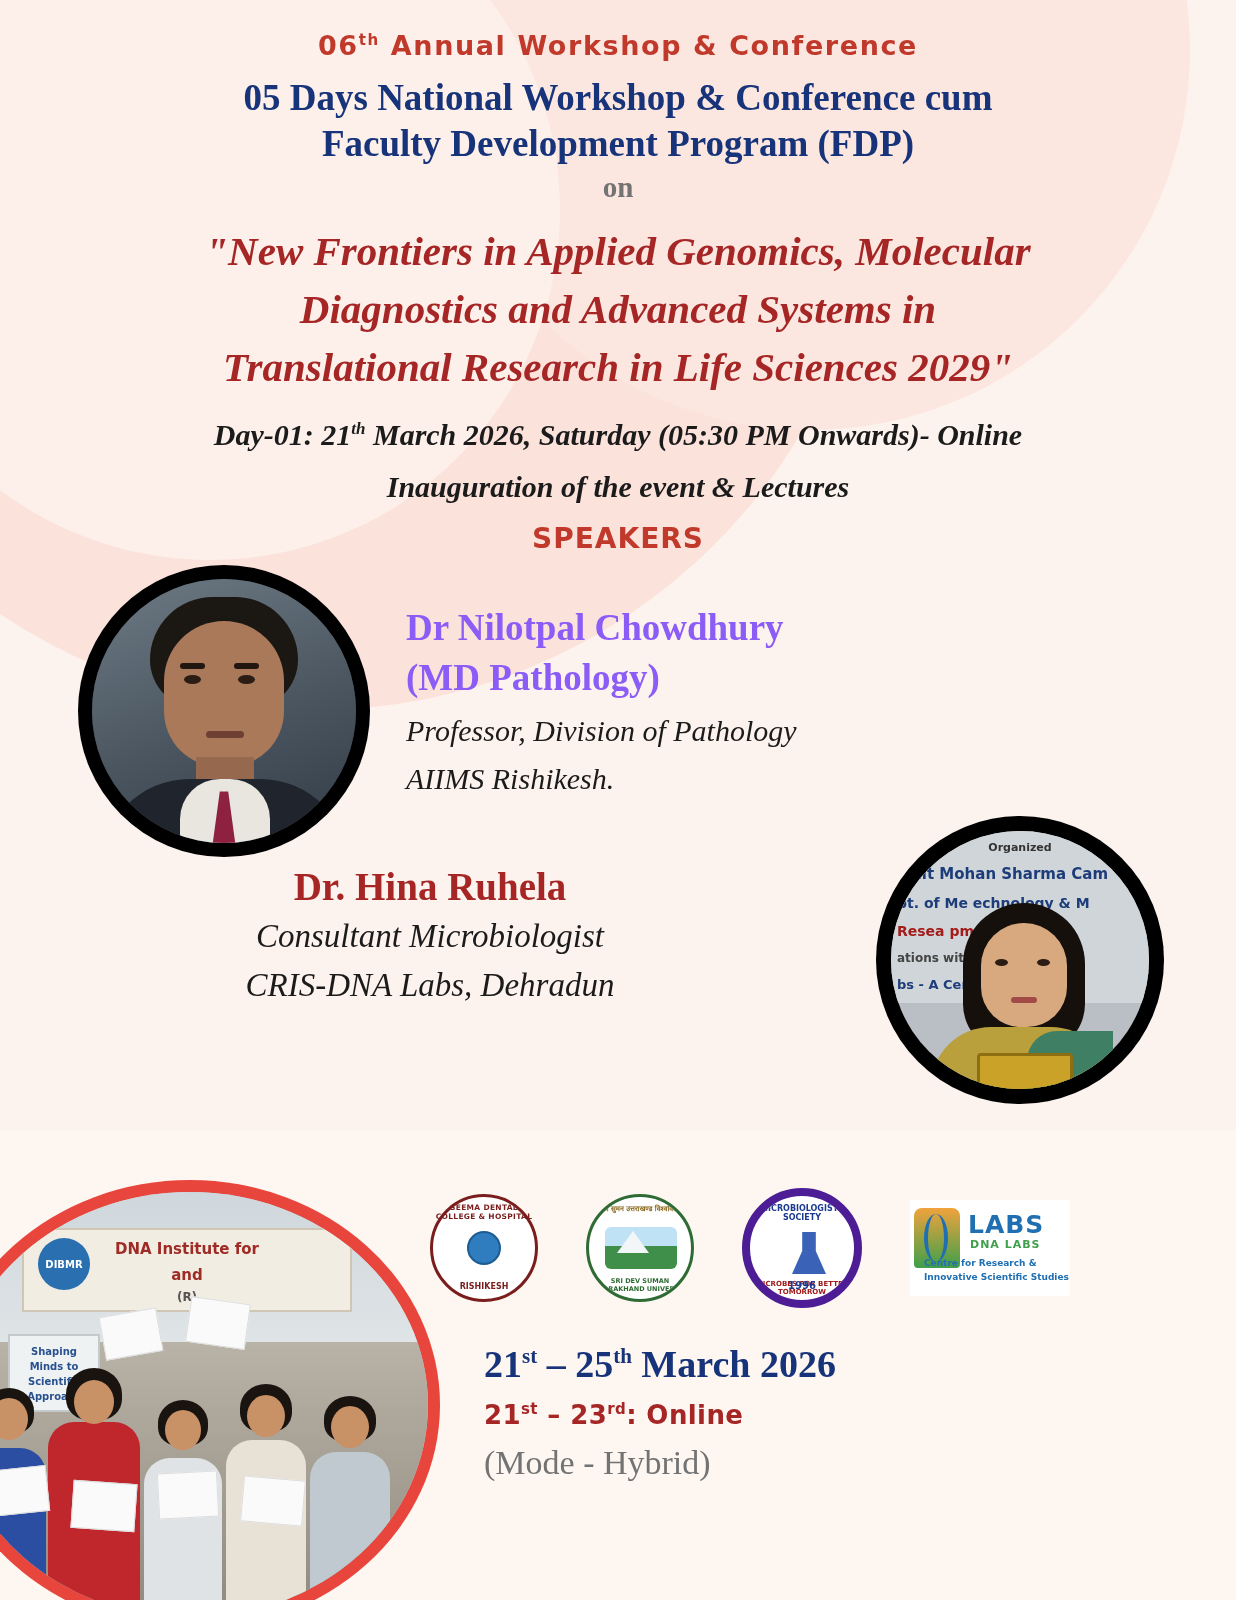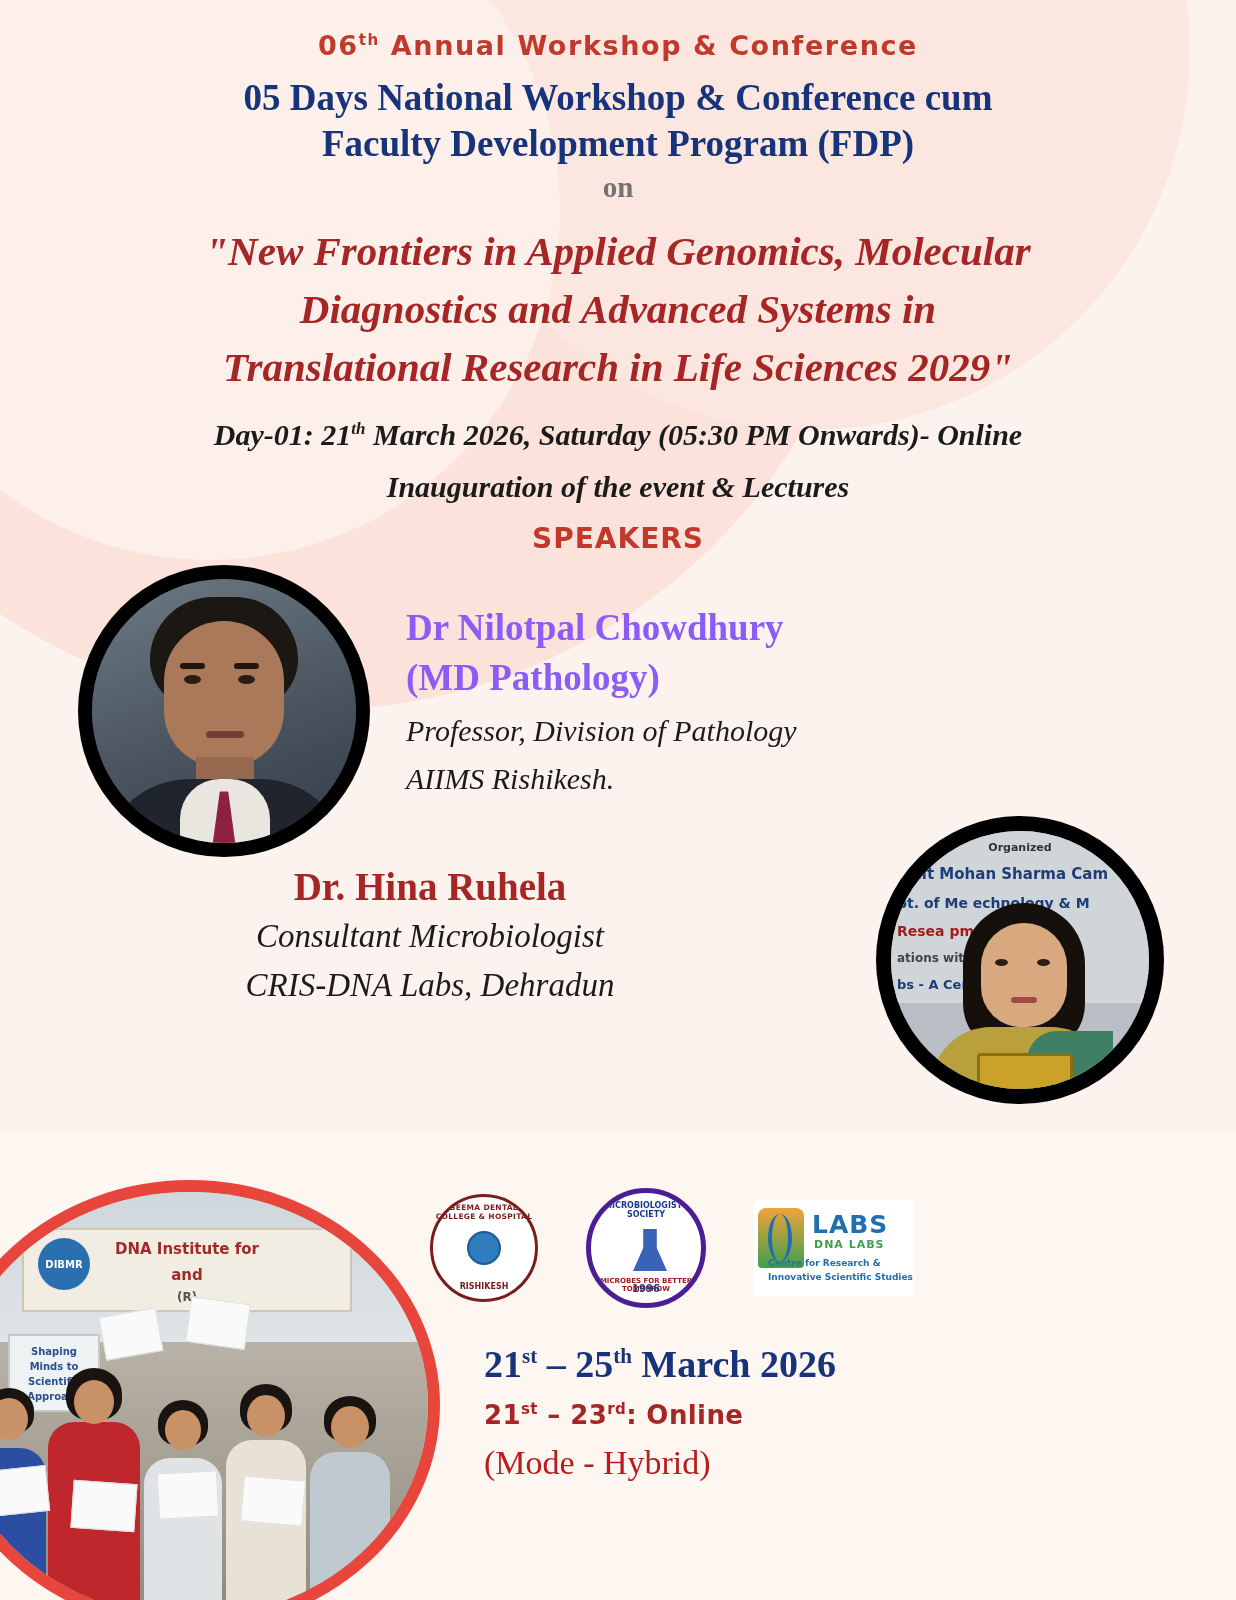--- a/index.html
+++ b/index.html
@@ -228,40 +228,40 @@
   .logo-seema .top-txt { position: absolute; top: 6px; left: 0; right: 0; text-align:center; font-size: 7.5px; font-weight: bold; color:#7a1d1d; font-family:"DejaVu Sans",sans-serif; letter-spacing: .3px;}
   .logo-seema .bot-txt { position: absolute; bottom: 8px; left: 0; right: 0; text-align:center; font-size: 8px; font-weight: bold; color:#7a1d1d; font-family:"DejaVu Sans",sans-serif;}
   .logo-seema .globe { width: 34px; height: 34px; border-radius: 50%; background: #2f7dbe; border: 2px solid #1d5c92; }
 
   .logo-univ { width: 108px; height: 108px; border-radius: 50%; border: 3px solid #2f6b34; background: #fff; position: relative; overflow: hidden;}
   .logo-univ .hindi { position:absolute; top:7px; left:0; right:0; text-align:center; font-size:7px; color:#8a6a1f; font-weight:bold; font-family:"DejaVu Sans",sans-serif;}
   .logo-univ .scene { position:absolute; left:16px; top:30px; width:72px; height:42px; border-radius: 6px; background: linear-gradient(#bfe2f5 45%, #3f8f4a 45%); }
   .logo-univ .peak { position:absolute; left:28px; top:34px; width:0;height:0;border-left:16px solid transparent;border-right:16px solid transparent;border-bottom:22px solid #f2f6f8;}
   .logo-univ .bot-txt { position:absolute; bottom:6px; left:0;right:0; text-align:center; font-size:6.5px; color:#2f6b34; font-weight:bold; font-family:"DejaVu Sans",sans-serif;}
 
-  .logo-micro { width: 120px; height: 120px; border-radius: 50%; border: 5px solid #4c1d95; background: #fff; position: relative; overflow:hidden;}
+  .logo-micro { width: 120px; height: 120px; border-radius: 50%; border: 8px solid #4c1d95; background: #fff; position: relative; overflow:hidden;}
   .logo-micro .top-txt { position:absolute; top:8px; left:0;right:0; text-align:center; font-size:8px; font-weight:bold; color:#1b3a8f; font-family:"DejaVu Sans",sans-serif;}
   .logo-micro .scope { position:absolute; left:42px; top:36px; width:34px; height:42px; background:#3a63b8; clip-path: polygon(30% 0,70% 0,70% 45%,100% 100%,0 100%,30% 45%); }
   .logo-micro .mid-txt { position:absolute; top:84px; left:0;right:0; text-align:center; font-size:7px; font-weight:bold; color:#a11b1b; font-family:"DejaVu Sans",sans-serif;}
   .logo-micro .year { position:absolute; bottom:9px; left:0;right:0; text-align:center; font-size:10px; font-weight:bold; color:#1b3a8f; font-family:"DejaVu Sans",sans-serif;}
 
   .logo-cris { width: 160px; height: 96px; position: relative; background:#fff; }
   .logo-cris .tree { position:absolute; left:4px; top:8px; width:46px; height:60px; background: linear-gradient(#f0a33c,#3f9f4b); border-radius: 8px 8px 4px 4px; }
   .logo-cris .dna { position:absolute; left:14px; top:14px; width:24px; height:48px; border-left:4px solid #1f6fb2; border-right:4px solid #1f6fb2; border-radius:50%; }
   .logo-cris .cris-txt { position:absolute; left:58px; top:10px; font-size:25px; font-weight:bold; color:#1f6fb2; font-family:"DejaVu Sans",sans-serif; letter-spacing:1px;}
   .logo-cris .dna-txt { position:absolute; left:60px; top:38px; font-size:11px; font-weight:bold; color:#3f9f4b; font-family:"DejaVu Sans",sans-serif; letter-spacing:1px;}
   .logo-cris .sub1 { position:absolute; left:14px; top:58px; font-size:9px; color:#1f6fb2; font-family:"DejaVu Sans",sans-serif; font-weight:bold;}
   .logo-cris .sub2 { position:absolute; left:14px; top:72px; font-size:9px; color:#1f6fb2; font-family:"DejaVu Sans",sans-serif; font-weight:bold;}
 
   .dates-block { position: absolute; left: 484px; top: 182px; }
   .dates-main { color: #17337a; font-weight: bold; font-size: 38px; font-family: "Liberation Serif", serif; }
   .dates-main sup { font-size: 21px; }
   .dates-line { color: #a62626; font-family: "DejaVu Sans", sans-serif; font-weight: bold; font-size: 26px; margin-top: 14px; letter-spacing: .4px; }
   .dates-line sup { font-size: 15px; }
-  .mode-line { color: #b91c1c; font-size: 34px; margin-top: 14px; font-family: "Liberation Serif", serif; }
+  .mode-line { color: #737373; font-size: 34px; margin-top: 14px; font-family: "Liberation Serif", serif; }
 </style>
 </head>
 <body>
 
 <div class="bg-layer">
   <div class="circle-peach-big"></div>
   <div class="circle-peach-small"></div>
   <div class="circle-white-soft"></div>
   <div class="bottom-bg"></div>
 </div>
@@ -390,20 +390,26 @@
     </div>
 
     <div class="logos-row">
 
       <div class="logo logo-seema">
         <div class="top-txt">SEEMA DENTAL COLLEGE &amp; HOSPITAL</div>
         <div class="globe"></div>
         <div class="bot-txt">RISHIKESH</div>
       </div>
 
+      <div class="logo logo-univ">
+        <div class="hindi">श्री देव सुमन उत्तराखण्ड विश्वविद्यालय</div>
+        <div class="scene"></div>
+        <div class="peak"></div>
+        <div class="bot-txt">SRI DEV SUMAN UTTARAKHAND UNIVERSITY</div>
+      </div>
 
       <div class="logo logo-micro">
         <div class="top-txt">MICROBIOLOGISTS SOCIETY</div>
         <div class="scope"></div>
         <div class="mid-txt">MICROBES FOR BETTER TOMORROW</div>
         <div class="year">1996</div>
       </div>
 
       <div class="logo logo-cris">
         <div class="tree"></div>

